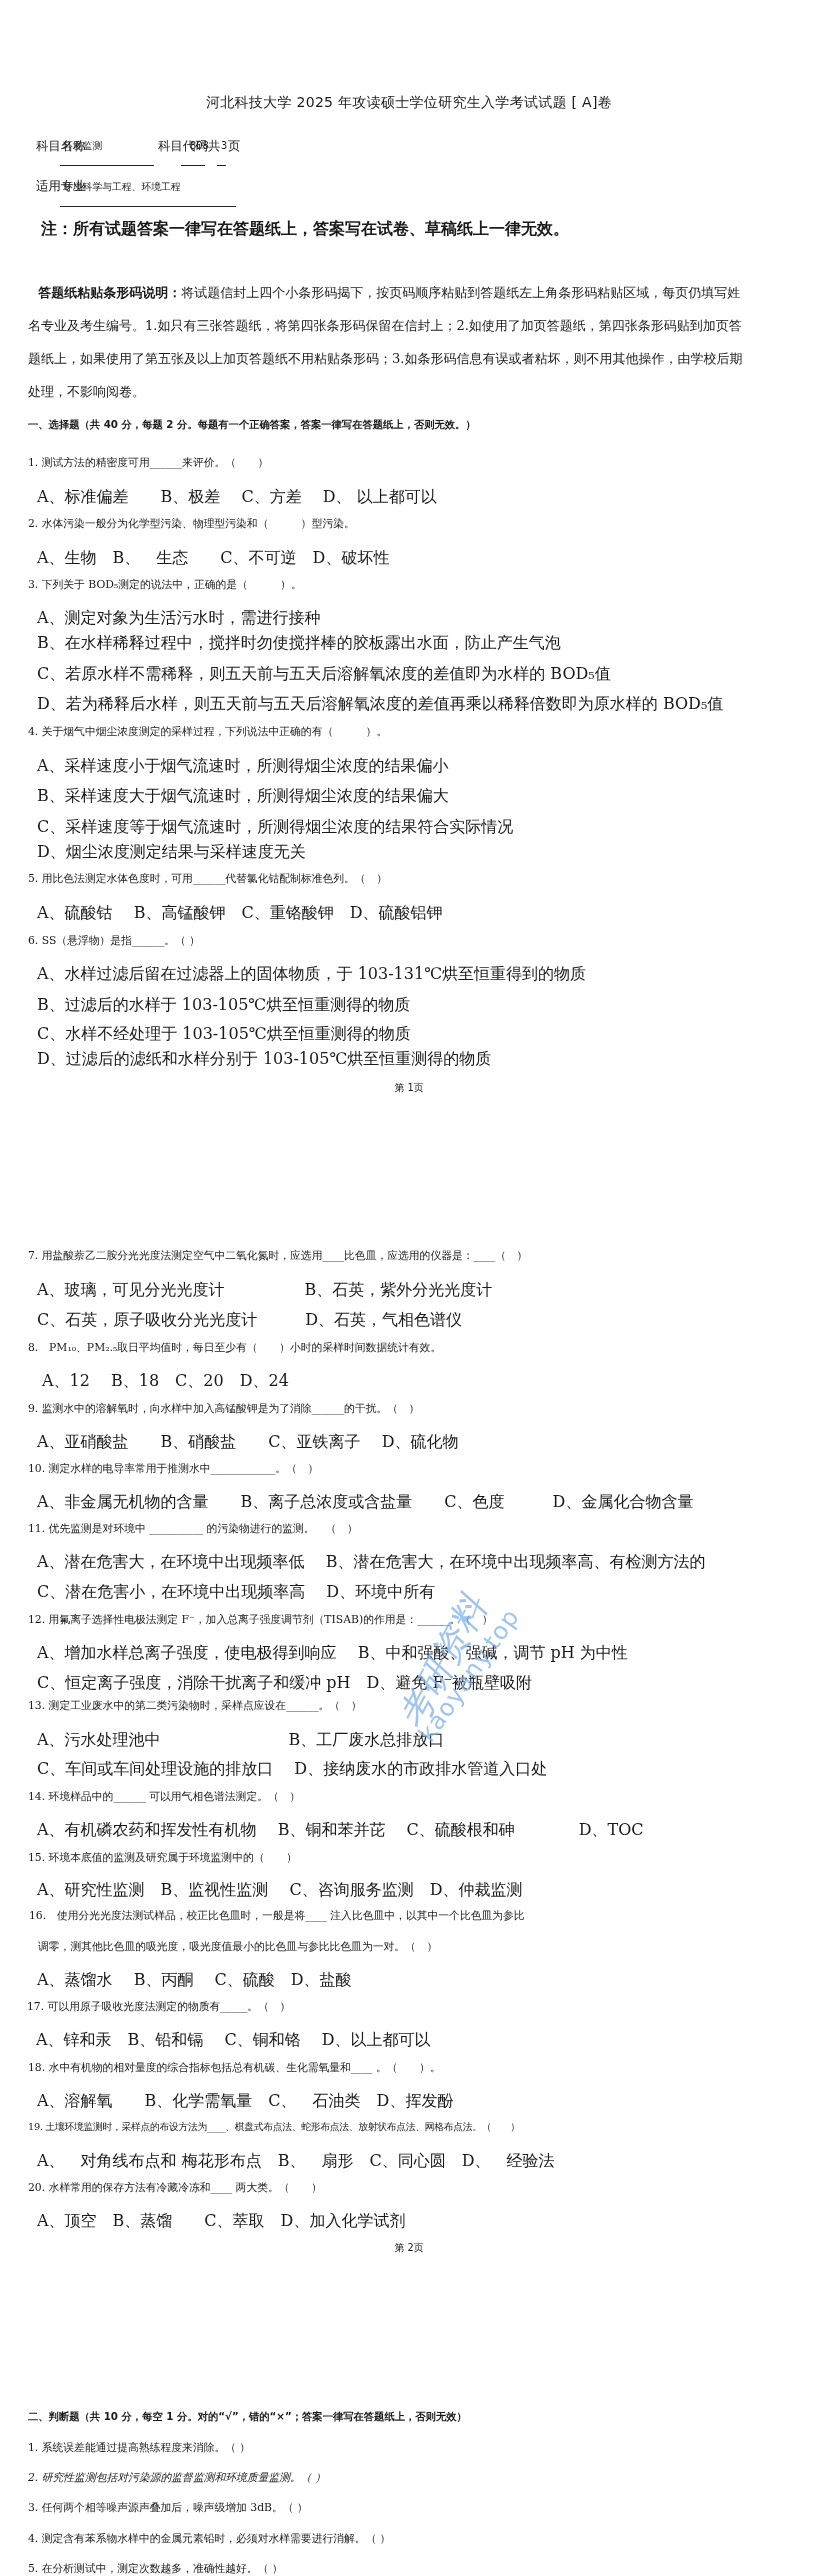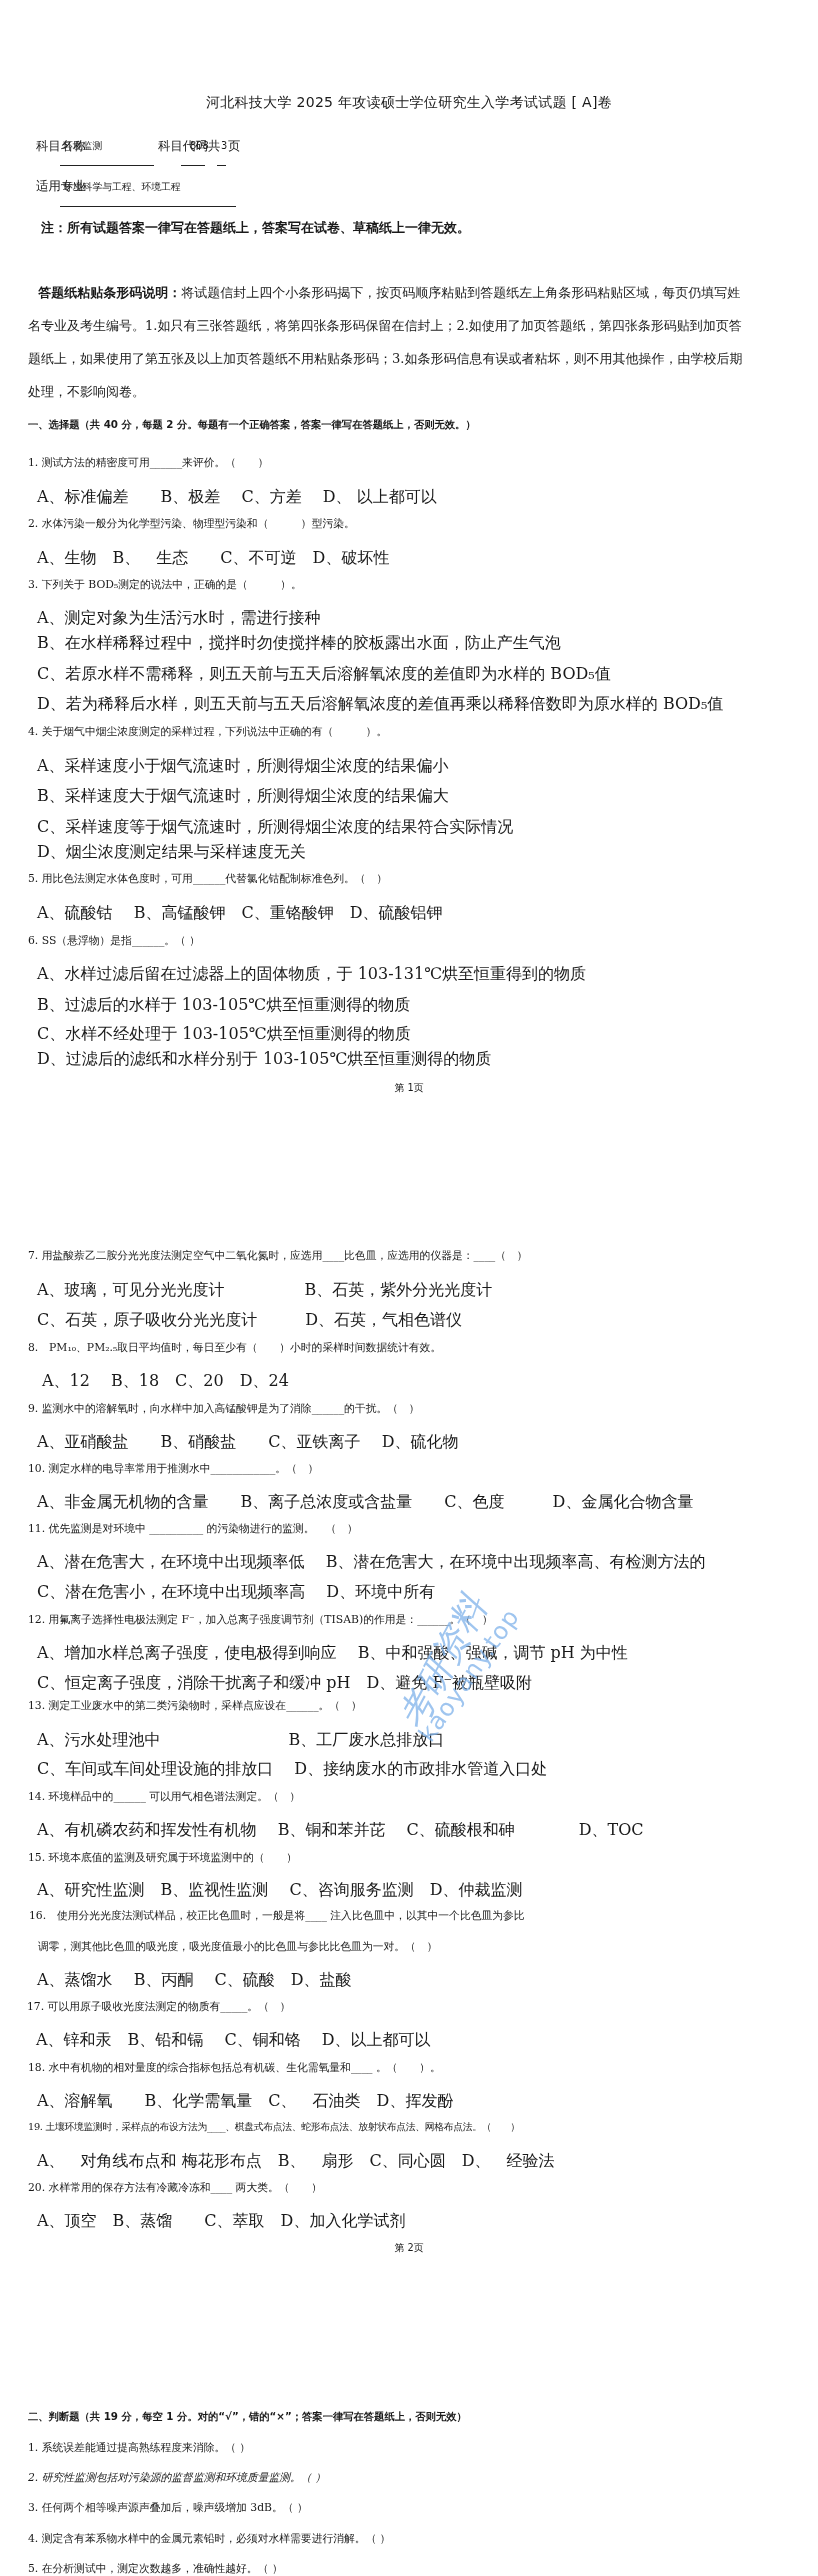--- a/index.html
+++ b/index.html
@@ -15,21 +15,21 @@
   .abs { position: absolute; white-space: nowrap; }
   .title {
     left: 0; width: 818px; text-align: center;
     top: 94px; font-size: 14px; letter-spacing: 0.3px;
     font-family: "DejaVu Sans", "Liberation Sans", sans-serif;
   }
   .hdr-label { font-size: 12.4px; font-family: "DejaVu Sans", "Liberation Sans", sans-serif; }
   .hdr-value { font-size: 9.8px; font-family: "DejaVu Sans", "Liberation Sans", sans-serif; }
   .hline { position: absolute; height: 1px; background: #222; }
   .notice {
-    left: 41px; top: 219px; font-size: 13px; font-weight: bold;
+    left: 41px; top: 219px; font-size: 16px; font-weight: bold;
     font-family: Liberation Sans, sans-serif;
   }
   .barcode-note {
     position: absolute; left: 28px; width: 724px; top: 276px;
     font-size: 13px; line-height: 33px; white-space: normal;
     text-indent: 10.3px;
   }
   .barcode-note b { font-family: "DejaVu Sans", "Liberation Sans", sans-serif; font-weight: bold; }
   .section-head {
     font-size: 10.3px; font-weight: bold;
@@ -156,21 +156,21 @@
 <div class="abs opt" style="left:37px; top:2091px;">A、溶解氧　　B、化学需氧量　C、　石油类　D、挥发酚</div>
 
 <div class="abs q" style="left:28px; top:2121px; font-size:9.8px; letter-spacing:-0.3px;">19. 土壤环境监测时，采样点的布设方法为____、棋盘式布点法、蛇形布点法、放射状布点法、网格布点法。（　　）</div>
 <div class="abs opt" style="left:37px; top:2151px;">A、　对角线布点和 梅花形布点　B、　扇形　C、同心圆　D、　经验法</div>
 
 <div class="abs q" style="left:28px; top:2181px;">20. 水样常用的保存方法有冷藏冷冻和____ 两大类。（　　）</div>
 <div class="abs opt" style="left:37px; top:2211px;">A、顶空　B、蒸馏　　C、萃取　D、加入化学试剂</div>
 
 <div class="abs page-num" style="top:2242px;">第 2页</div>
 
-<div class="abs section-head" style="left:28px; top:2410px;">二、判断题（共 19 分，每空 1 分。对的“√”，错的“×”；答案一律写在答题纸上，否则无效）</div>
+<div class="abs section-head" style="left:28px; top:2410px;">二、判断题（共 10 分，每空 1 分。对的“√”，错的“×”；答案一律写在答题纸上，否则无效）</div>
 <div class="abs q" style="left:28px; top:2441px;">1. 系统误差能通过提高熟练程度来消除。（ ）</div>
 <div class="abs q" style="left:28px; top:2471px;font-style:italic;">2. 研究性监测包括对污染源的监督监测和环境质量监测。（ ）</div>
 <div class="abs q" style="left:28px; top:2501px;">3. 任何两个相等噪声源声叠加后，噪声级增加 3dB。（ ）</div>
 <div class="abs q" style="left:28px; top:2532px;">4. 测定含有苯系物水样中的金属元素铅时，必须对水样需要进行消解。（ ）</div>
 <div class="abs q" style="left:28px; top:2562px;">5. 在分析测试中，测定次数越多，准确性越好。（ ）</div>
 
 <div class="watermark">
   <div class="wm-cn">考研资料</div>
   <div class="wm-text">kaoyany.top</div>
 </div>

